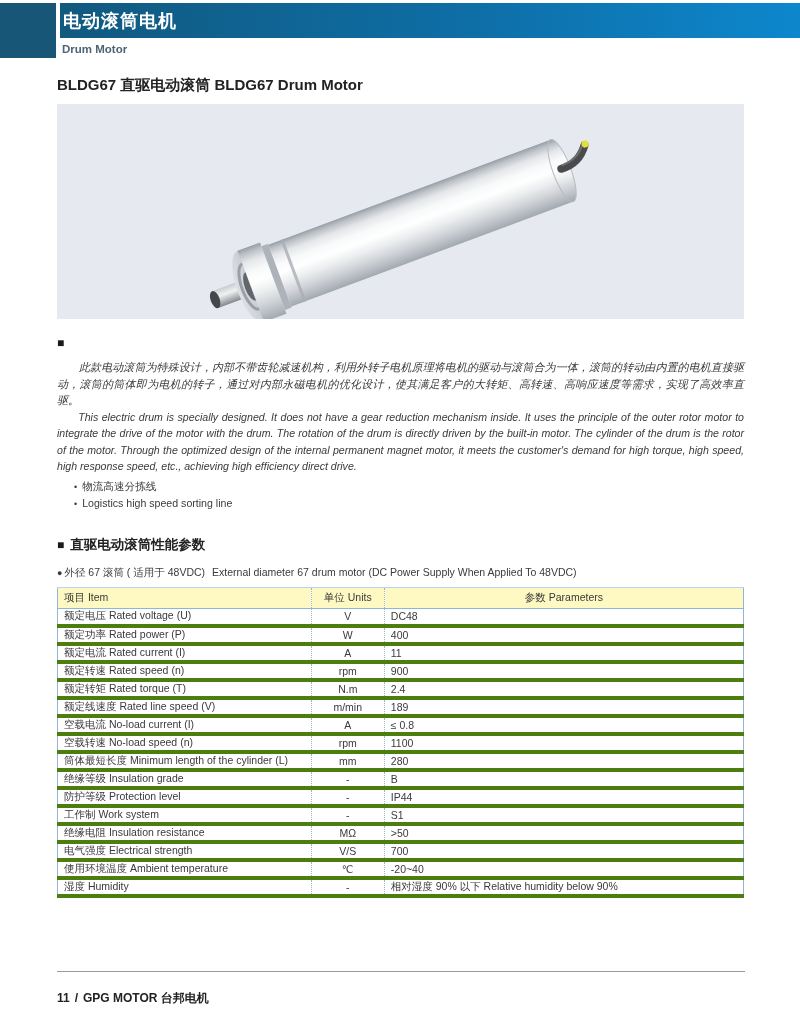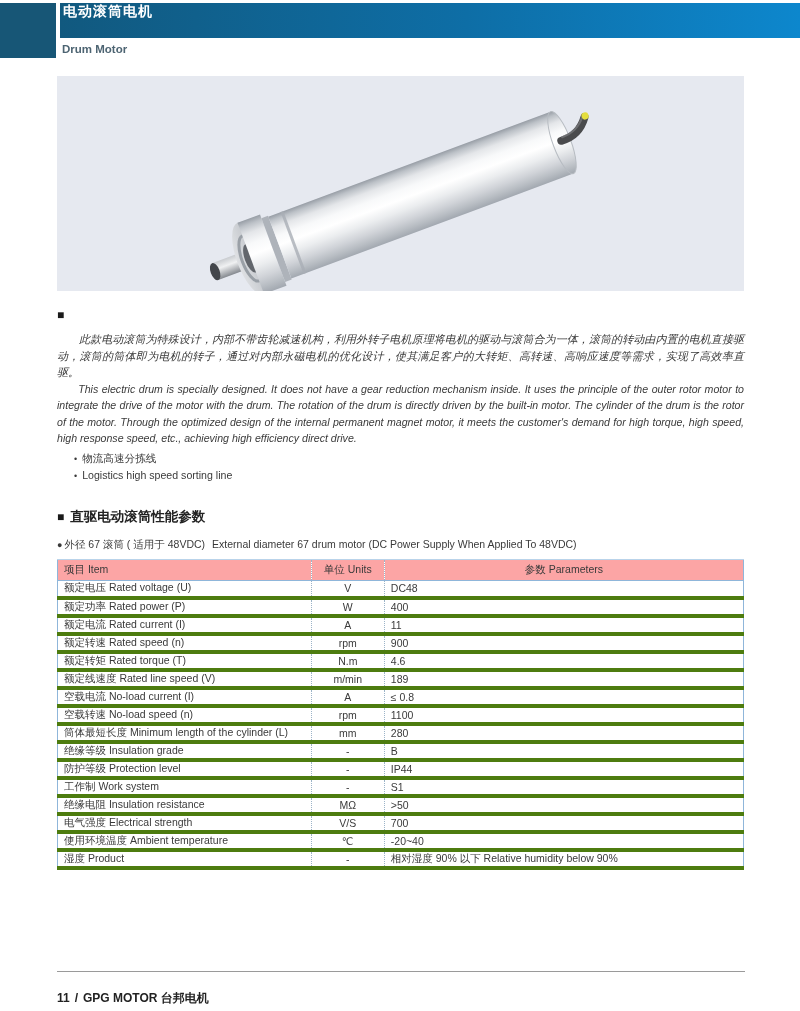--- a/index.html
+++ b/index.html
@@ -7,22 +7,22 @@
   body {
     width:800px; height:1011px; position:relative; overflow:hidden;
     font-family:"Liberation Sans","DejaVu Sans",sans-serif;
     color:#333;
   }
   
   .band-block { position:absolute; left:0; top:3px; width:56px; height:55px; background:#175676; }
   .band-bar {
     position:absolute; left:60px; top:3px; width:740px; height:35px;
     background:linear-gradient(90deg,#11597f 0%,#0e6ea6 55%,#0d87cd 100%);
-    color:#fff; display:flex; align-items:flex-start; padding-left:3px;
-    font-size:14px; font-weight:bold; letter-spacing:1px;
+    color:#fff; display:flex; align-items:center; padding-left:3px;
+    font-size:18px; font-weight:bold; letter-spacing:1px;
   }
   .band-sub { position:absolute; left:62px; top:43px; font-size:11.5px; font-weight:bold; color:#4d6472; }
 
   
   .main { position:absolute; left:57px; top:76px; width:687px; }
   .product-title { font-size:15px; font-weight:bold; color:#222; margin-bottom:9px; }
 
   .photo-panel { width:687px; height:215px; background:#e6e9f0; margin-bottom:17px; }
   .photo-panel svg { display:block; width:100%; height:100%; }
 
@@ -44,21 +44,21 @@
 
   table.spec-table {
     margin-top:7px; width:687px; border-collapse:collapse; table-layout:fixed;
     font-size:10.5px; color:#3a3a3a;
   }
   table.spec-table th, table.spec-table td {
     border-top:1px solid #b9d3ea; border-bottom:4px solid #4d7c0f;
     font-weight:normal; padding:0 6px; overflow:hidden; white-space:nowrap;
   }
   table.spec-table { border:1px solid #8fb6da; }
-  table.spec-table th { background:#fca5a5; height:21px; border-bottom:1px solid #8fb6da; }
+  table.spec-table th { background:#fef9c3; height:21px; border-bottom:1px solid #8fb6da; }
   table.spec-table td { height:18px; }
   .col-item  { width:243px; text-align:left; }
   .col-units { width:70px;  text-align:center; border-left:1px dotted #9cb4c8; border-right:1px dotted #9cb4c8; }
   .col-params{ width:344px; text-align:left; padding-left:8px; }
   th.col-item { text-align:left; }
   th.col-params { text-align:center; }
 
   
   .footer {
     position:absolute; left:57px; bottom:4px; width:688px;
@@ -71,20 +71,21 @@
 <body>
 
 <div class="band-block"></div>
 <div class="band-bar">
   <span>电动滚筒电机</span>
 </div>
 <div class="band-sub">Drum Motor</div>
 
 <div class="main">
 
+  <div class="product-title">BLDG67 直驱电动滚筒 BLDG67 Drum Motor</div>
 
   <div class="photo-panel">
     <svg viewBox="0 0 687 215">
       <defs>
         <linearGradient id="bodyGrad" x1="0" y1="0" x2="0" y2="1">
           <stop offset="0" stop-color="#979da5"></stop>
           <stop offset="0.07" stop-color="#bcc1c7"></stop>
           <stop offset="0.18" stop-color="#e4e6e9"></stop>
           <stop offset="0.32" stop-color="#f8f9fa"></stop>
           <stop offset="0.46" stop-color="#ffffff"></stop>
@@ -182,21 +183,21 @@
           <td class="col-params">11</td>
         </tr>
         <tr>
           <td class="col-item">额定转速 Rated speed (n)</td>
           <td class="col-units">rpm</td>
           <td class="col-params">900</td>
         </tr>
         <tr>
           <td class="col-item">额定转矩 Rated torque (T)</td>
           <td class="col-units">N.m</td>
-          <td class="col-params">4.6</td>
+          <td class="col-params">2.4</td>
         </tr>
         <tr>
           <td class="col-item">额定线速度 Rated line speed (V)</td>
           <td class="col-units">m/min</td>
           <td class="col-params">189</td>
         </tr>
         <tr>
           <td class="col-item">空载电流 No-load current (I)</td>
           <td class="col-units">A</td>
           <td class="col-params">≤ 0.8</td>
@@ -235,21 +236,21 @@
           <td class="col-item">电气强度 Electrical strength</td>
           <td class="col-units">V/S</td>
           <td class="col-params">700</td>
         </tr>
         <tr>
           <td class="col-item">使用环境温度 Ambient temperature</td>
           <td class="col-units">℃</td>
           <td class="col-params">-20~40</td>
         </tr>
         <tr>
-          <td class="col-item">湿度 Product</td>
+          <td class="col-item">湿度 Humidity</td>
           <td class="col-units">-</td>
           <td class="col-params">相对湿度 90% 以下 Relative humidity below 90%</td>
         </tr>
       </tbody>
   </table>
 
 </div>
 
 <div class="footer">
   <span>11</span><span class="sep">/</span><span>GPG MOTOR 台邦电机</span>

